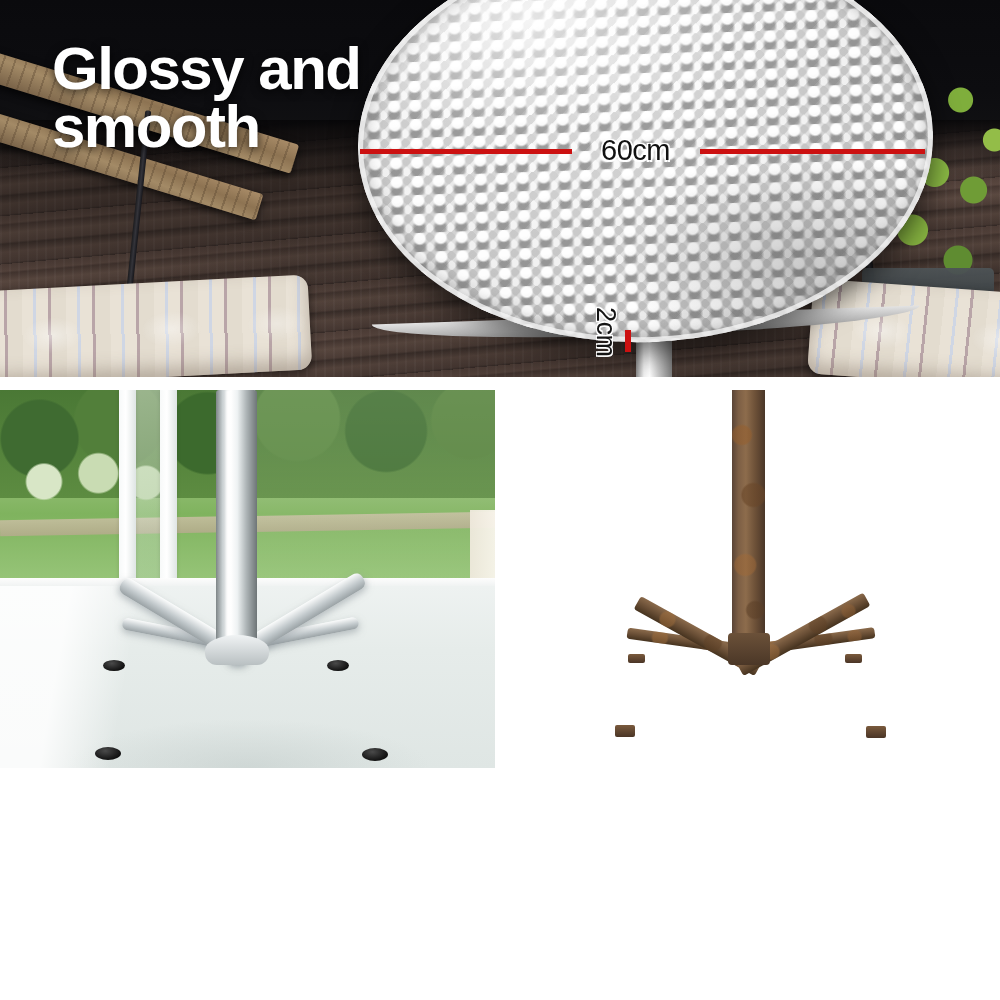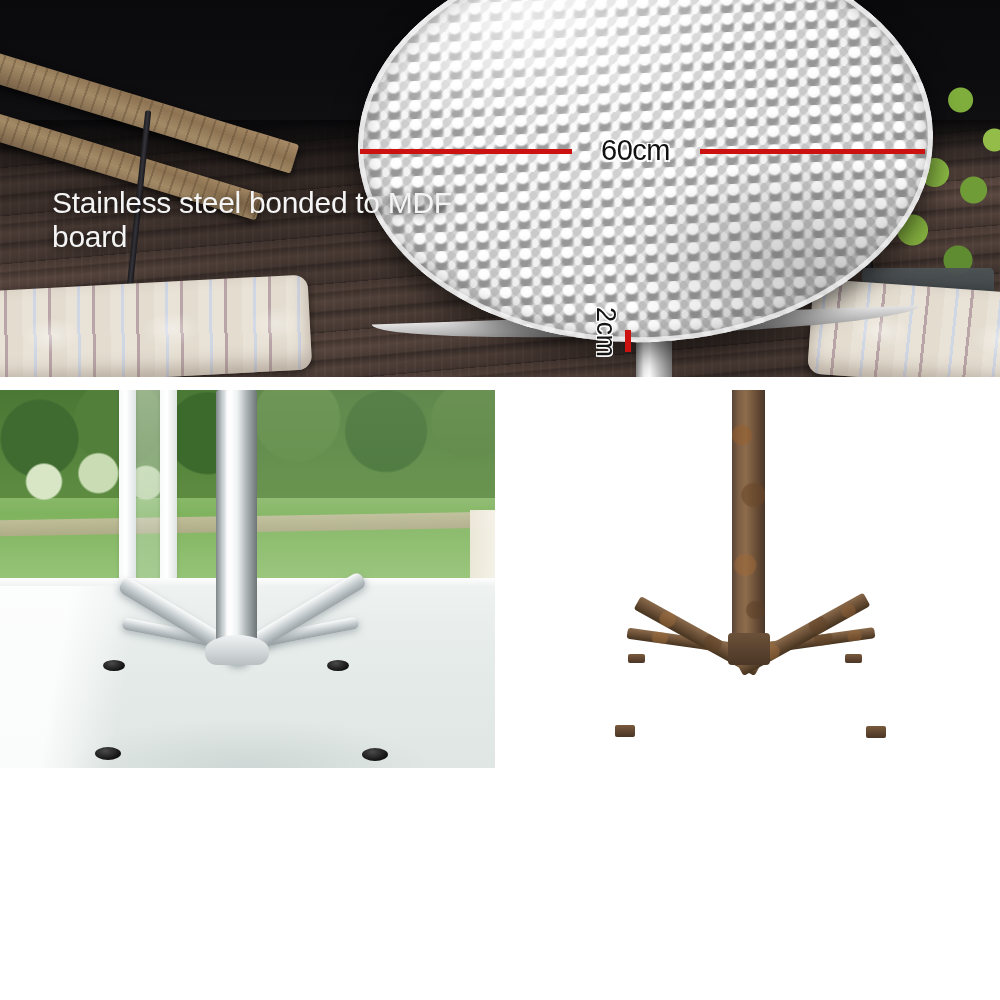--- a/index.html
+++ b/index.html
@@ -379,21 +379,21 @@
       <div class="rim"></div>
     </div>
 
     <div class="red-line" id="line-left"></div>
     <div class="red-line" id="line-right"></div>
     <div id="label-60">60cm</div>
 
     <div id="tick-2cm"></div>
     <div id="label-2cm">2cm</div>
 
-    <div id="subtitle">Stainless steel bonded to MDF board</div>
+    <div id="headline">Glossy and smooth</div>
   </div>
 
   <div id="photo-ours">
     <div class="garden">
       <div class="trees"></div>
       <div class="shrub"></div>
       <div class="path"></div>
     </div>
     <div class="window-right"></div>
     <div class="glass-pane"></div>

